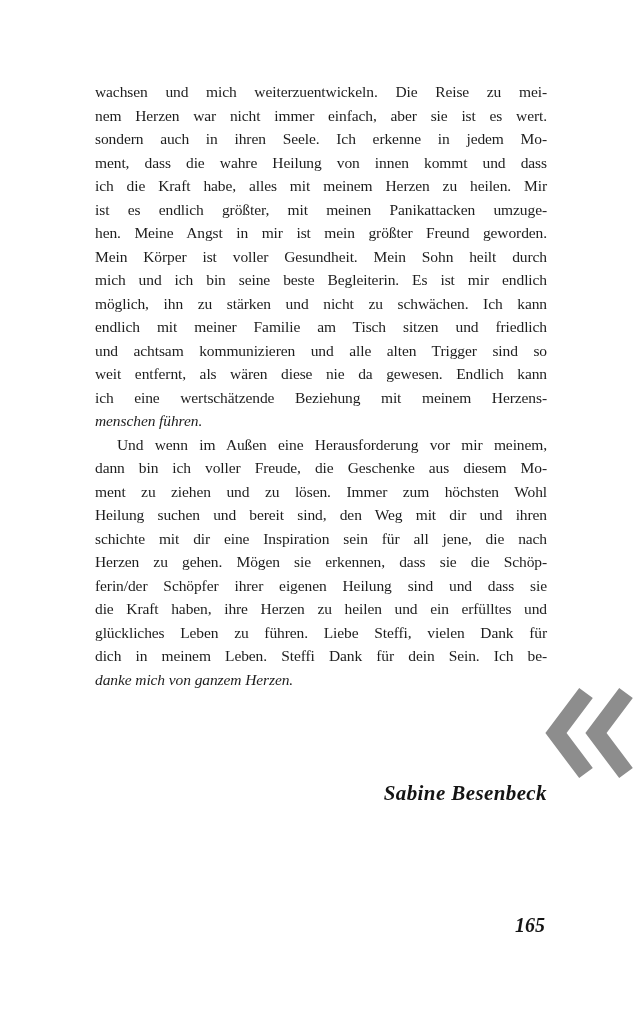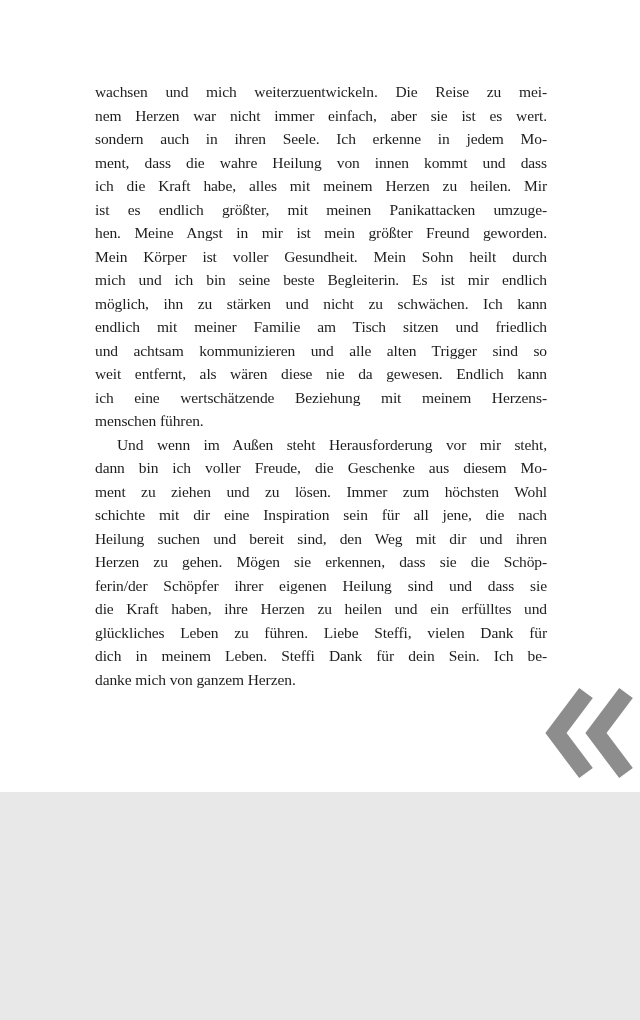--- a/index.html
+++ b/index.html
@@ -3,21 +3,21 @@
 <meta charset="utf-8">
 <style>
   html, body {
     margin: 0;
     padding: 0;
     background: #e8e8e8;
   }
   .book-page {
     position: relative;
     width: 640px;
-    height: 792px;
+    height: 1020px;
     background: #ffffff;
     overflow: hidden;
     font-family: "Liberation Serif", "DejaVu Serif", serif;
     color: #1d1d1d;
   }
   .text-block {
     position: absolute;
     left: 95px;
     top: 80px;
     width: 452px;
@@ -26,20 +26,21 @@
     letter-spacing: -0.1px;
   }
   .line {
     text-align: justify;
     text-align-last: justify;
     white-space: nowrap;
   }
   .line.last {
     text-align-last: left;
     white-space: normal;
+    font-style: italic;
   }
   .line.indent {
     text-indent: 22px;
   }
   .signature {
     position: absolute;
     top: 781px;
     right: 93px;
     font-size: 21px;
     font-weight: bold;
@@ -84,33 +85,34 @@
       <div class="line">ist es endlich größter, mit meinen Panikattacken umzuge-</div>
       <div class="line">hen. Meine Angst in mir ist mein größter Freund geworden.</div>
       <div class="line">Mein Körper ist voller Gesundheit. Mein Sohn heilt durch</div>
       <div class="line">mich und ich bin seine beste Begleiterin. Es ist mir endlich</div>
       <div class="line">möglich, ihn zu stärken und nicht zu schwächen. Ich kann</div>
       <div class="line">endlich mit meiner Familie am Tisch sitzen und friedlich</div>
       <div class="line">und achtsam kommunizieren und alle alten Trigger sind so</div>
       <div class="line">weit entfernt, als wären diese nie da gewesen. Endlich kann</div>
       <div class="line">ich eine wertschätzende Beziehung mit meinem Herzens-</div>
       <div class="line last">menschen führen.</div>
-      <div class="line indent">Und wenn im Außen steht Herausforderung vor mir steht,</div>
+      <div class="line indent">Und wenn im Außen eine Herausforderung vor mir meinem,</div>
       <div class="line">dann bin ich voller Freude, die Geschenke aus diesem Mo-</div>
       <div class="line">ment zu ziehen und zu lösen. Immer zum höchsten Wohl</div>
+      <div class="line">Heilung suchen und bereit sind, den Weg mit dir und ihren</div>
       <div class="line">schichte mit dir eine Inspiration sein für all jene, die nach</div>
-      <div class="line">Heilung suchen und bereit sind, den Weg mit dir und ihren</div>
       <div class="line">Herzen zu gehen. Mögen sie erkennen, dass sie die Schöp-</div>
       <div class="line">ferin/der Schöpfer ihrer eigenen Heilung sind und dass sie</div>
       <div class="line">die Kraft haben, ihre Herzen zu heilen und ein erfülltes und</div>
       <div class="line">glückliches Leben zu führen. Liebe Steffi, vielen Dank für</div>
       <div class="line">dich in meinem Leben. Steffi Dank für dein Sein. Ich be-</div>
       <div class="line last">danke mich von ganzem Herzen.</div>
     </div>
 
+  <div class="signature">Sabine Besenbeck</div>
 
   <div class="decoration">
     <svg viewBox="0 0 96 92" xmlns="http://www.w3.org/2000/svg" aria-hidden="true">
       <path d="M44 6 L14 46 L44 86" fill="none" stroke-width="17" stroke-linejoin="miter" stroke="#8d8d8d"></path>
       <path d="M84 6 L54 46 L84 86" fill="none" stroke-width="17" stroke-linejoin="miter" stroke="#8d8d8d"></path>
     </svg>
   </div>
 
   <div class="page-number">165</div>
 

